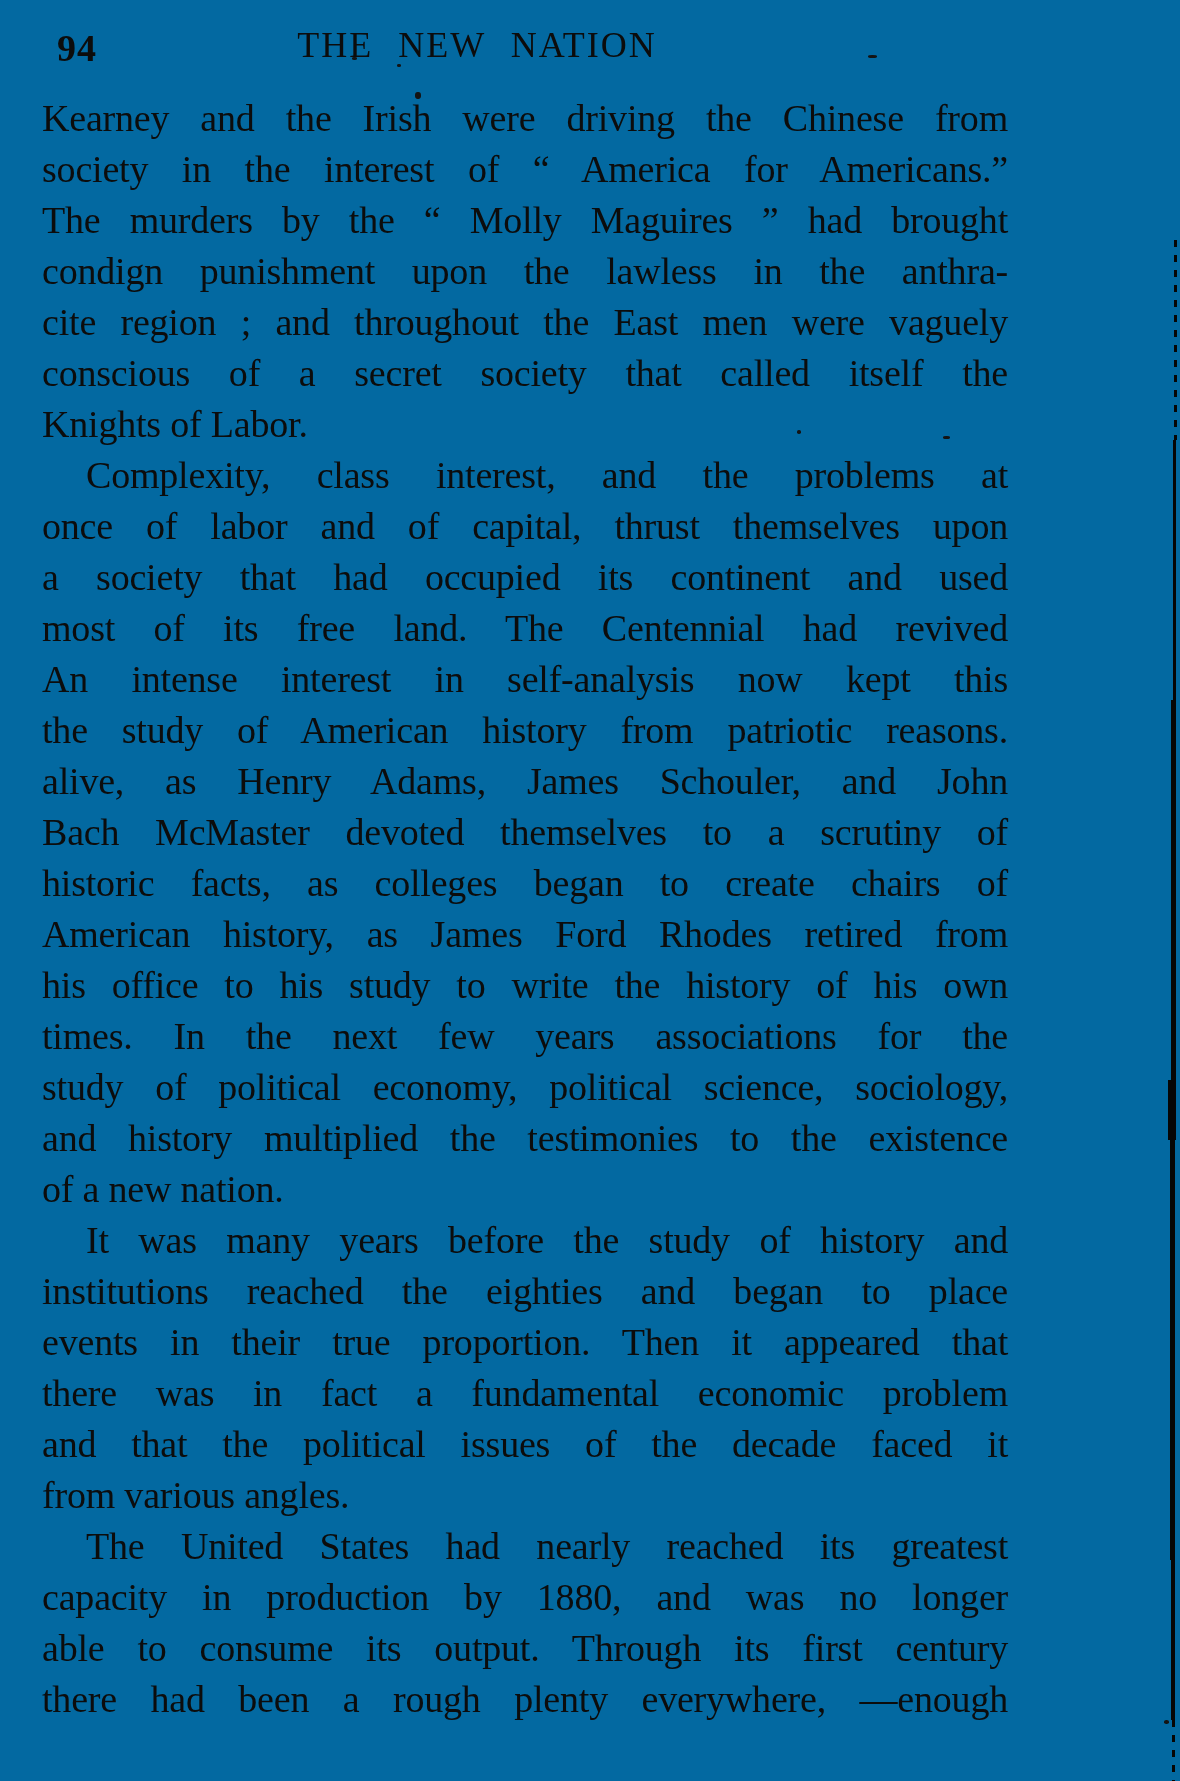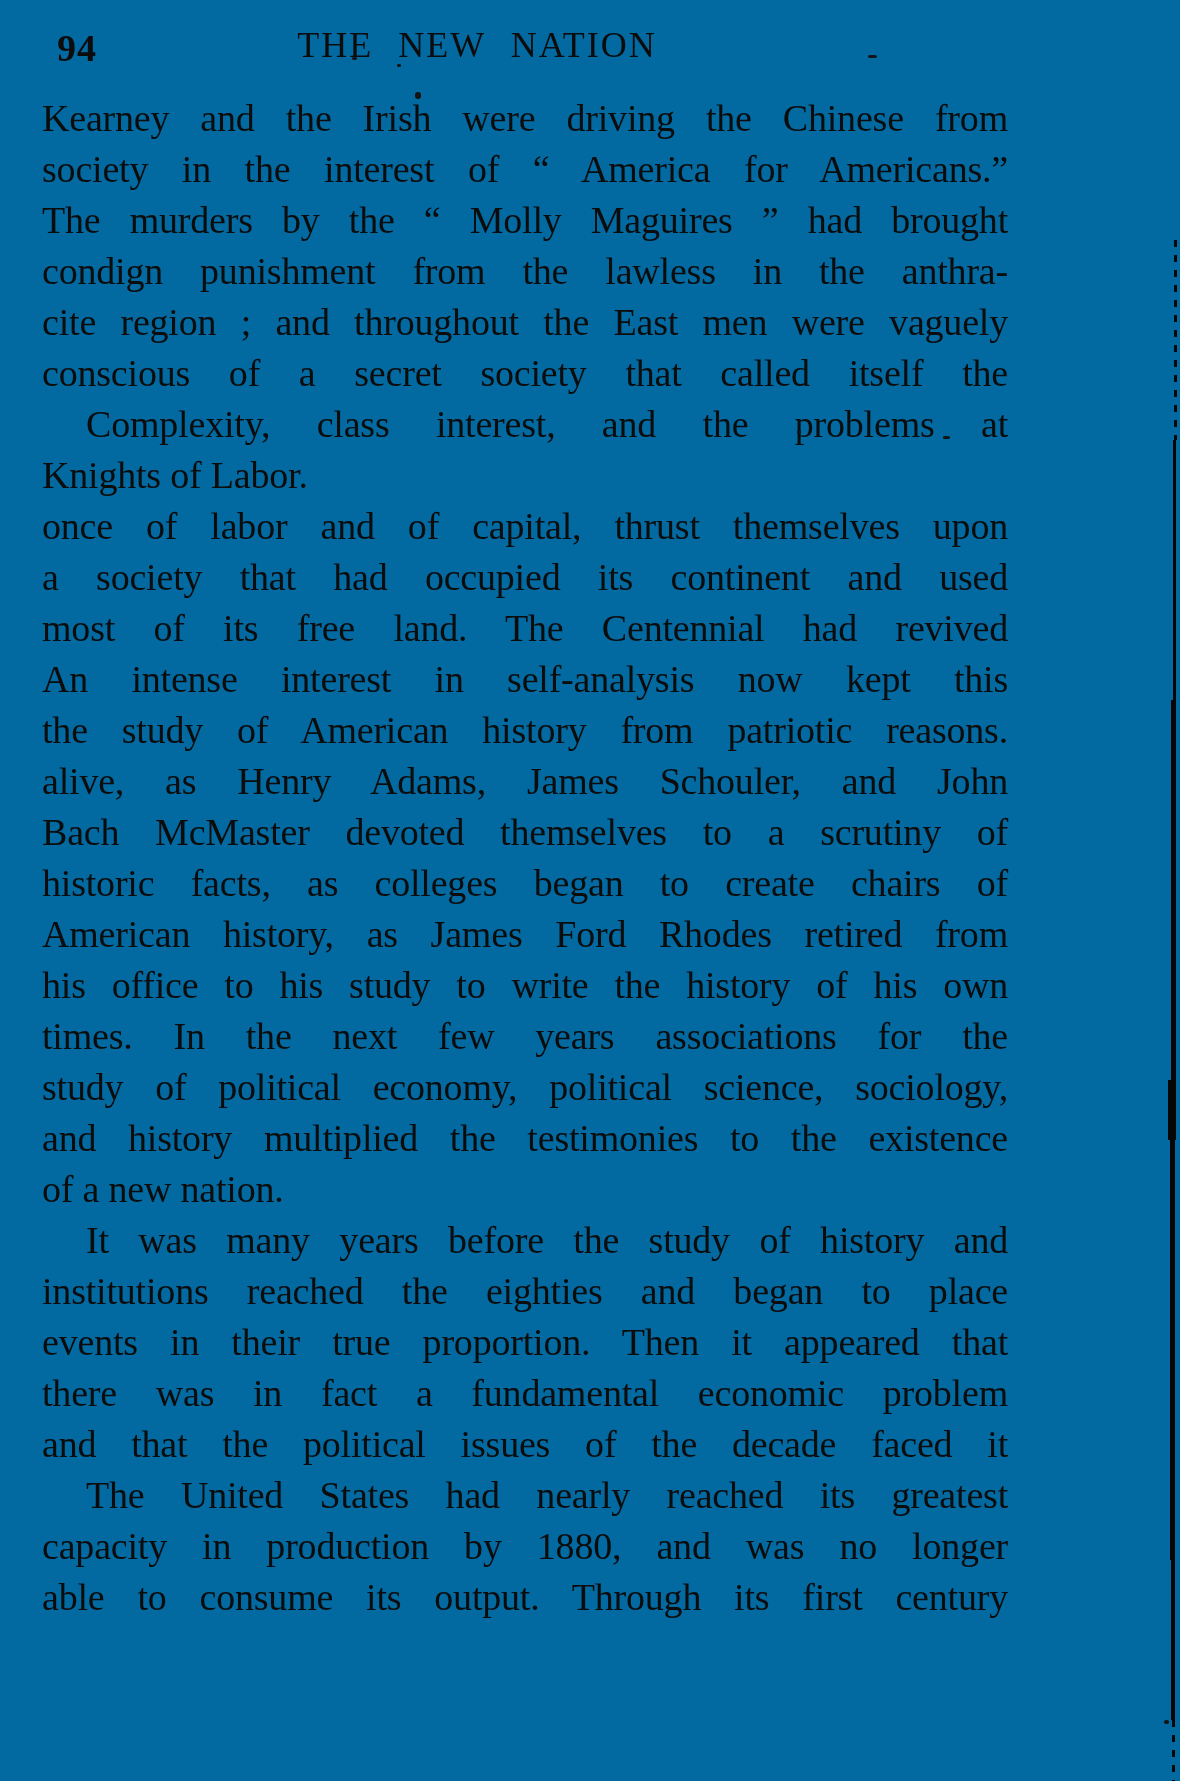--- a/index.html
+++ b/index.html
@@ -50,47 +50,49 @@
 <div class="page">
 
   <div class="page-number">94</div>
 
   <div class="running-title">THE NEW NATION</div>
 
   <div class="text-block">
       <div class="line">Kearney and the Irish were driving the Chinese from</div>
       <div class="line">society in the interest of “ America for Americans.”</div>
       <div class="line">The murders by the “ Molly Maguires ” had brought</div>
-      <div class="line">condign punishment from the lawless in the anthra-</div>
+      <div class="line">condign punishment upon the lawless in the anthra-</div>
       <div class="line">cite region ; and throughout the East men were vaguely</div>
       <div class="line">conscious of a secret society that called itself the</div>
+      <div class="line no-just">Knights of Labor.</div>
       <div class="line indent">Complexity, class interest, and the problems at</div>
-      <div class="line no-just">Knights of Labor.</div>
       <div class="line">once of labor and of capital, thrust themselves upon</div>
       <div class="line">a society that had occupied its continent and used</div>
       <div class="line">most of its free land. The Centennial had revived</div>
       <div class="line">An intense interest in self-analysis now kept this</div>
       <div class="line">the study of American history from patriotic reasons.</div>
       <div class="line">alive, as Henry Adams, James Schouler, and John</div>
       <div class="line">Bach McMaster devoted themselves to a scrutiny of</div>
       <div class="line">historic facts, as colleges began to create chairs of</div>
       <div class="line">American history, as James Ford Rhodes retired from</div>
       <div class="line">his office to his study to write the history of his own</div>
       <div class="line">times. In the next few years associations for the</div>
       <div class="line">study of political economy, political science, sociology,</div>
       <div class="line">and history multiplied the testimonies to the existence</div>
       <div class="line no-just">of a new nation.</div>
       <div class="line indent">It was many years before the study of history and</div>
       <div class="line">institutions reached the eighties and began to place</div>
       <div class="line">events in their true proportion.  Then it appeared that</div>
       <div class="line">there was in fact a fundamental economic problem</div>
       <div class="line">and that the political issues of the decade faced it</div>
+      <div class="line no-just">from various angles.</div>
       <div class="line indent">The United States had nearly reached its greatest</div>
       <div class="line">capacity in production by 1880, and was no longer</div>
       <div class="line">able to consume its output.  Through its first century</div>
+      <div class="line">there had been a rough plenty everywhere, —enough</div>
     </div>
 
   <div class="streak dashes" style="left:1174px;top:240px;width:3px;height:200px;"></div>
   <div class="streak" style="left:1173px;top:440px;width:3px;height:260px;"></div>
   <div class="streak" style="left:1171px;top:700px;width:5px;height:385px;"></div>
   <div class="streak" style="left:1168px;top:1080px;width:8px;height:60px;"></div>
   <div class="streak" style="left:1170px;top:1140px;width:5px;height:420px;"></div>
   <div class="streak" style="left:1171px;top:1560px;width:4px;height:160px;"></div>
   <div class="streak dashes" style="left:1172px;top:1720px;width:3px;height:61px;"></div>
 

